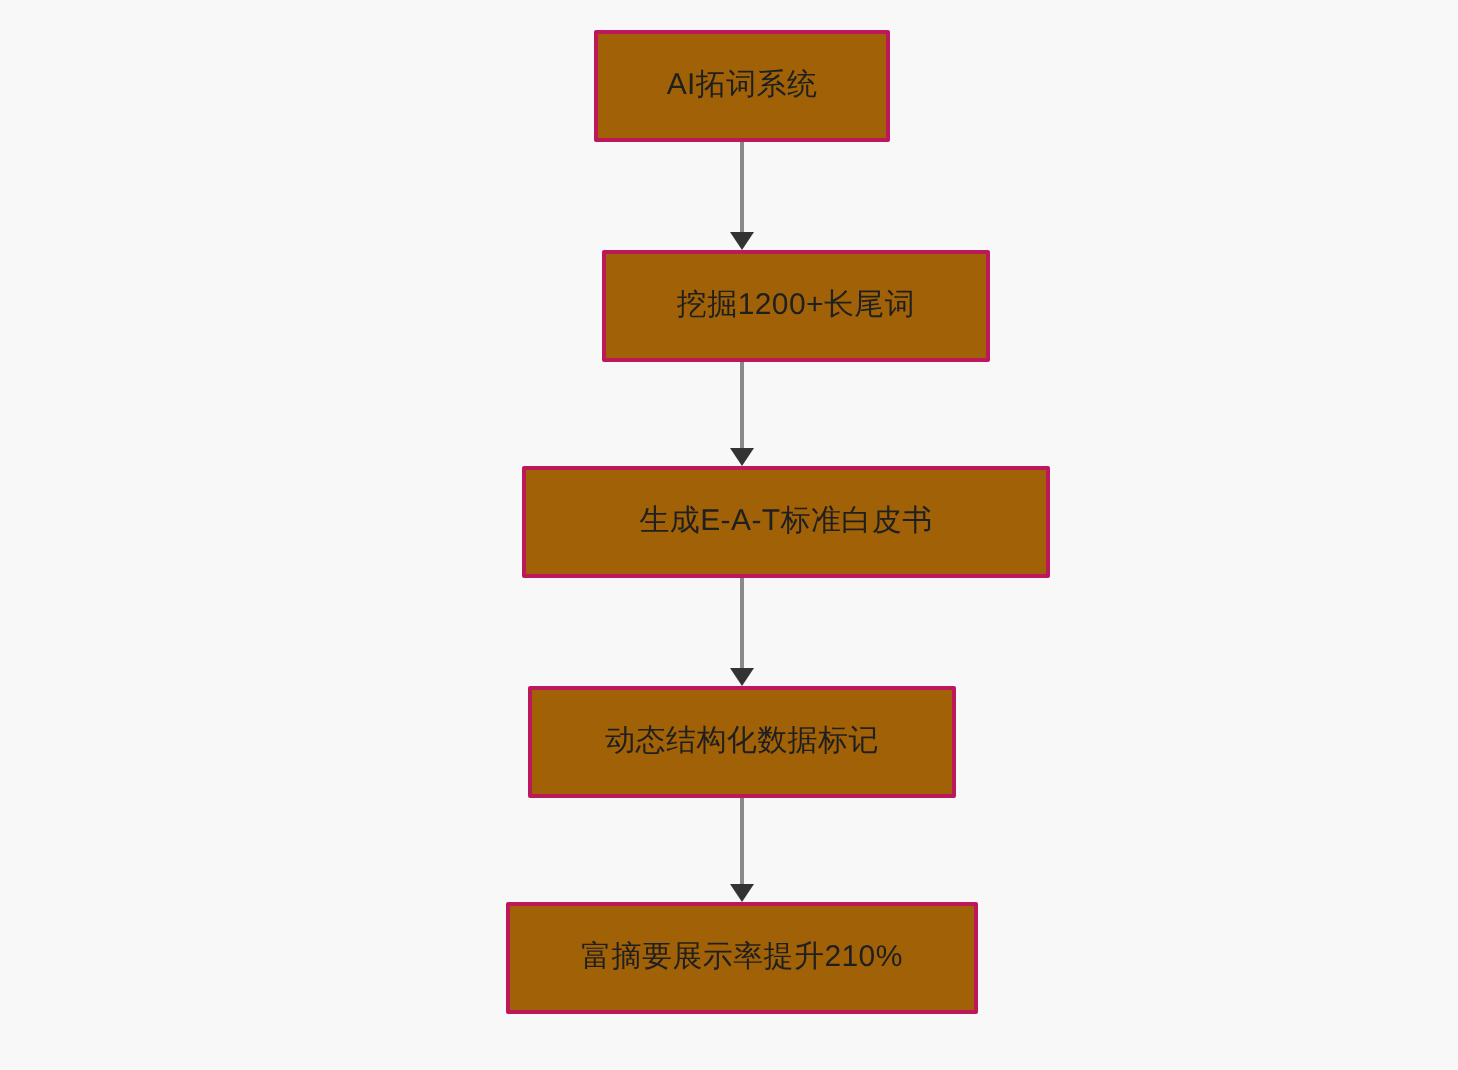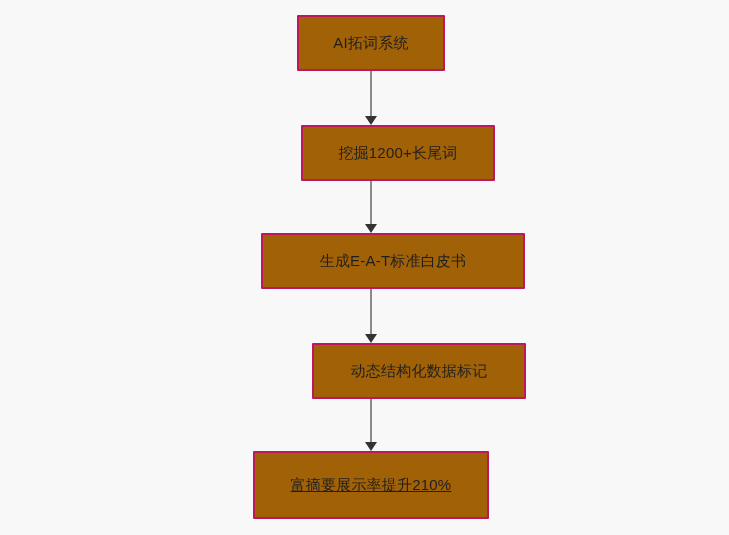--- a/index.html
+++ b/index.html
@@ -85,26 +85,26 @@
 
   <div class="node" style="left:261px; top:233px; width:264px; height:56px;">
     <span class="node-label">生成E-A-T标准白皮书</span>
   </div>
 
   <div class="edge" style="left:362px; top:289px; height:54px;">
     <div class="edge-line"></div>
     <div class="edge-arrow"></div>
   </div>
 
-  <div class="node" style="left:264px; top:343px; width:214px; height:56px;margin-left:48px;">
+  <div class="node" style="left:264px; top:343px; width:214px; height:56px;">
     <span class="node-label">动态结构化数据标记</span>
   </div>
 
   <div class="edge" style="left:362px; top:399px; height:52px;">
     <div class="edge-line"></div>
     <div class="edge-arrow"></div>
   </div>
 
-  <div class="node" style="left:253px; top:451px; width:236px; height:68px;text-decoration:underline;">
+  <div class="node" style="left:253px; top:451px; width:236px; height:56px;">
     <span class="node-label">富摘要展示率提升210%</span>
   </div>
 
 </div>
 
 </body></html>

